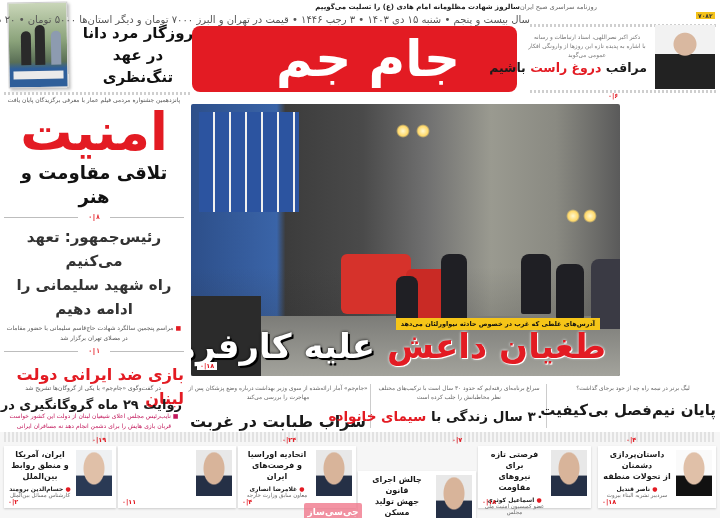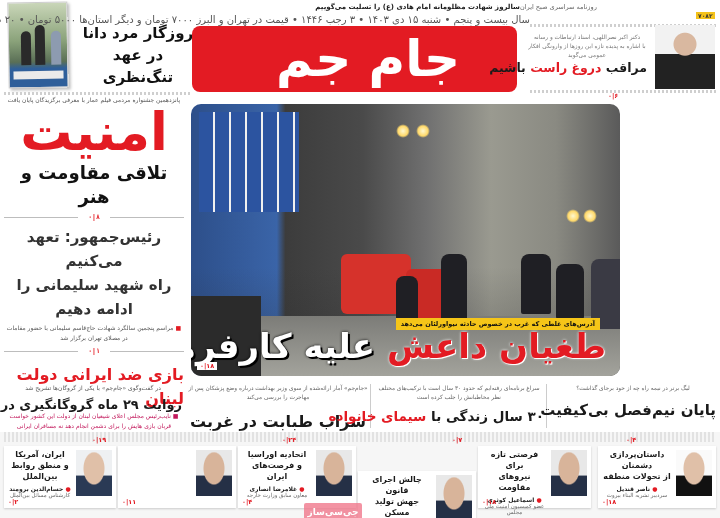--- a/index.html
+++ b/index.html
@@ -41,21 +41,21 @@
   .ref-row { display: flex; align-items: center; gap: 10px; margin: 4px 0; font-family: Liberation Mono, monospace; }
   .ref-row .sep-line { flex: 1; }
   .ref-row .page-ref { color: #e31b23; }
   .pres { font-size: 15px; font-weight: bold; text-align: center; line-height: 24px; color: #333; }
   .lead-small { font-size: 6px; color: #555; text-align: center; line-height: 10px; margin-top: 2px; }
   .lead-small .bullet { color: #e31b23; }
   .lebanon { font-size: 16px; font-weight: bold; color: #e31b23; text-align: right; line-height: 24px; margin-top: 8px; }
   .lead-red { font-size: 6px; color: #c2185b; text-align: center; line-height: 10px; }
 
   
-  .photo { left: 191px; top: 104px; width: 429px; height: 272px; overflow: hidden; border-radius: 10px;
+  .photo { left: 191px; top: 104px; width: 429px; height: 272px; overflow: hidden; border-radius: 2px;
     background:
       linear-gradient(180deg, rgba(0,0,0,0) 60%, rgba(40,40,40,.35) 100%),
       linear-gradient(90deg, #2d4f8a 0%, #3a64a8 20%, #3c3c3c 22%, #4a4a4a 40%, #707070 55%, #9a9a90 70%, #8a8a82 85%, #5a5a5a 100%);
     text-decoration: underline;
   }
   .ph-awning { position: absolute; left: 8px; top: 8px; width: 100px; height: 100px; background: repeating-linear-gradient(90deg,#2c54a0 0 14px,#f0f0f0 14px 16px); }
   .ph-lamp { position: absolute; width: 14px; height: 14px; border-radius: 50%; background: radial-gradient(circle,#fff8d0 0,#ffd96b 50%,transparent 70%); }
   .ph-lift { position: absolute; left: 150px; top: 150px; width: 70px; height: 60px; background: #d6322b; border-radius: 6px; }
   .ph-lift2 { position: absolute; left: 215px; top: 165px; width: 60px; height: 55px; background: #c92a25; border-radius: 6px; }
   .ph-person { position: absolute; background: #1f1f24; border-radius: 8px 8px 2px 2px; }

